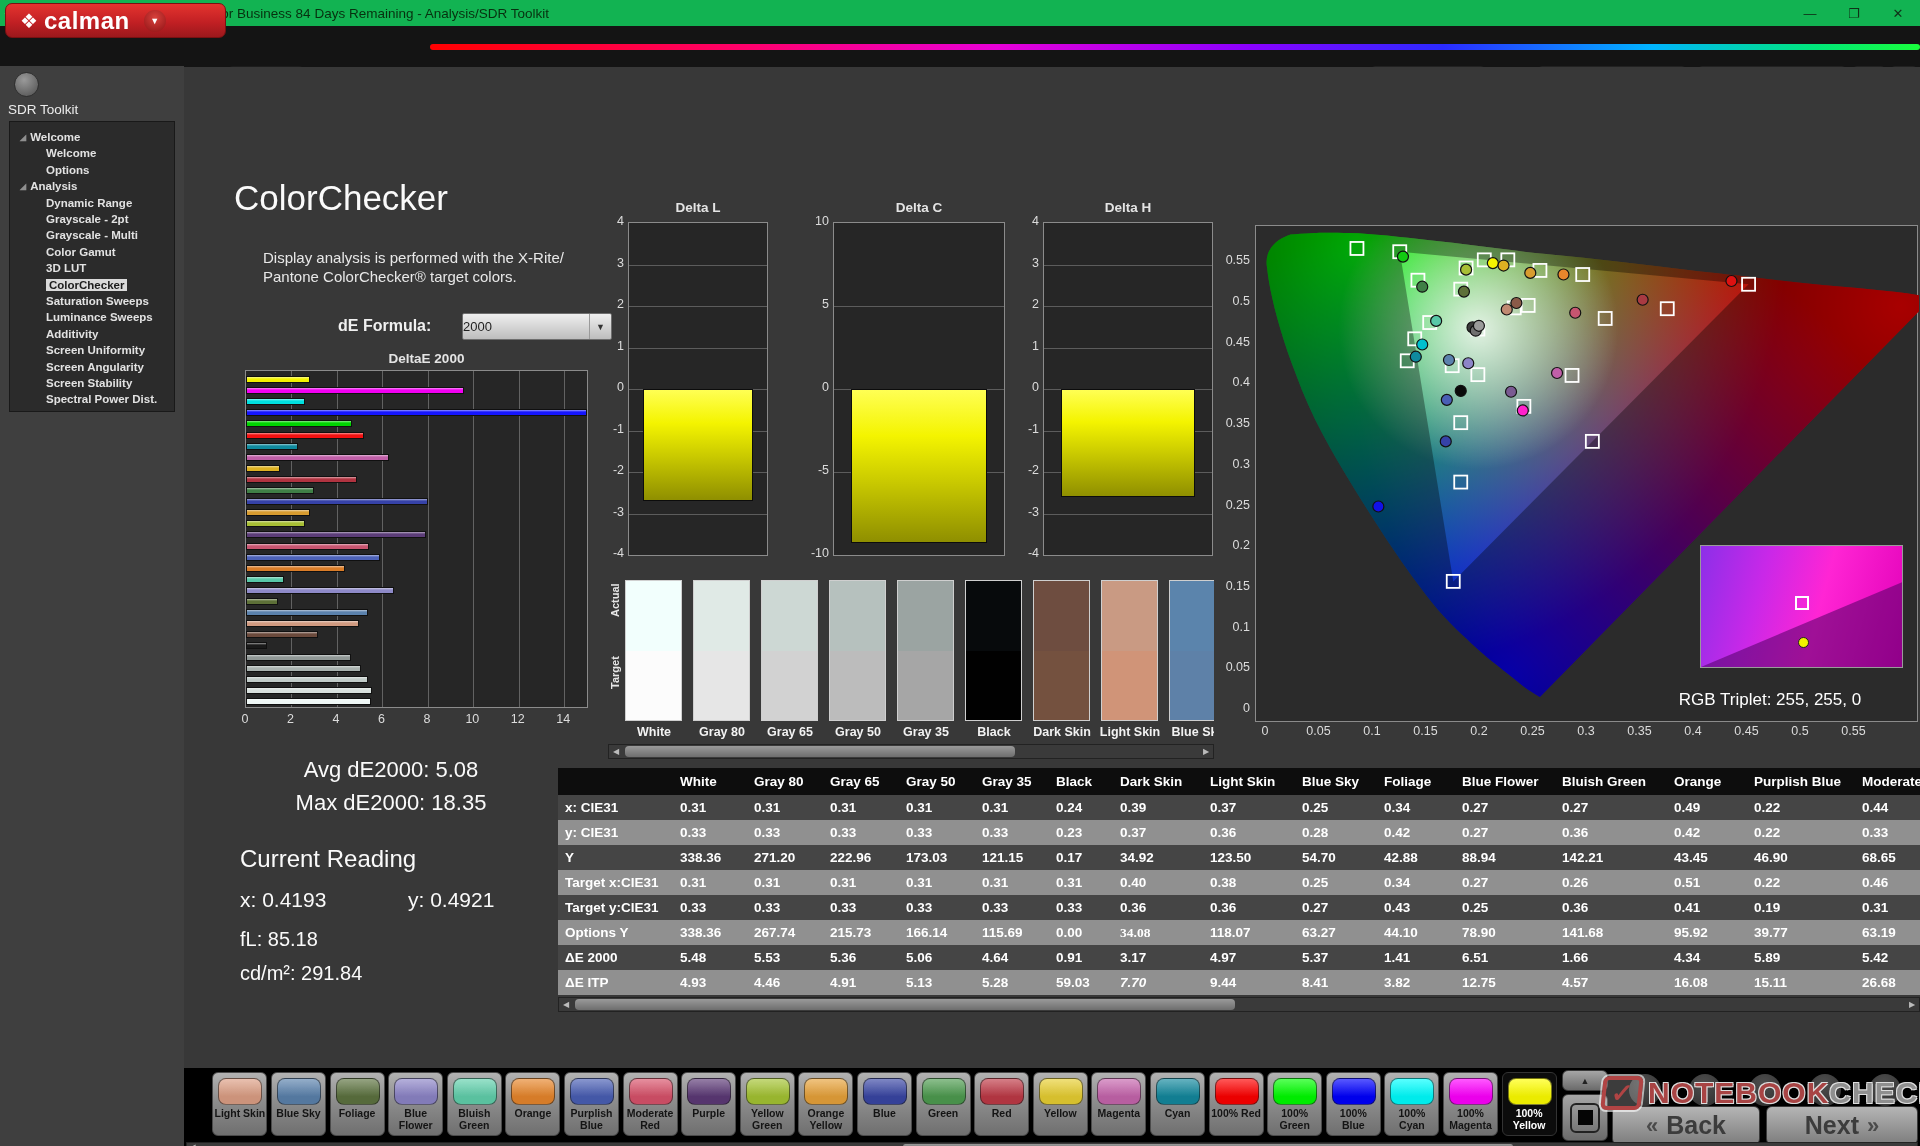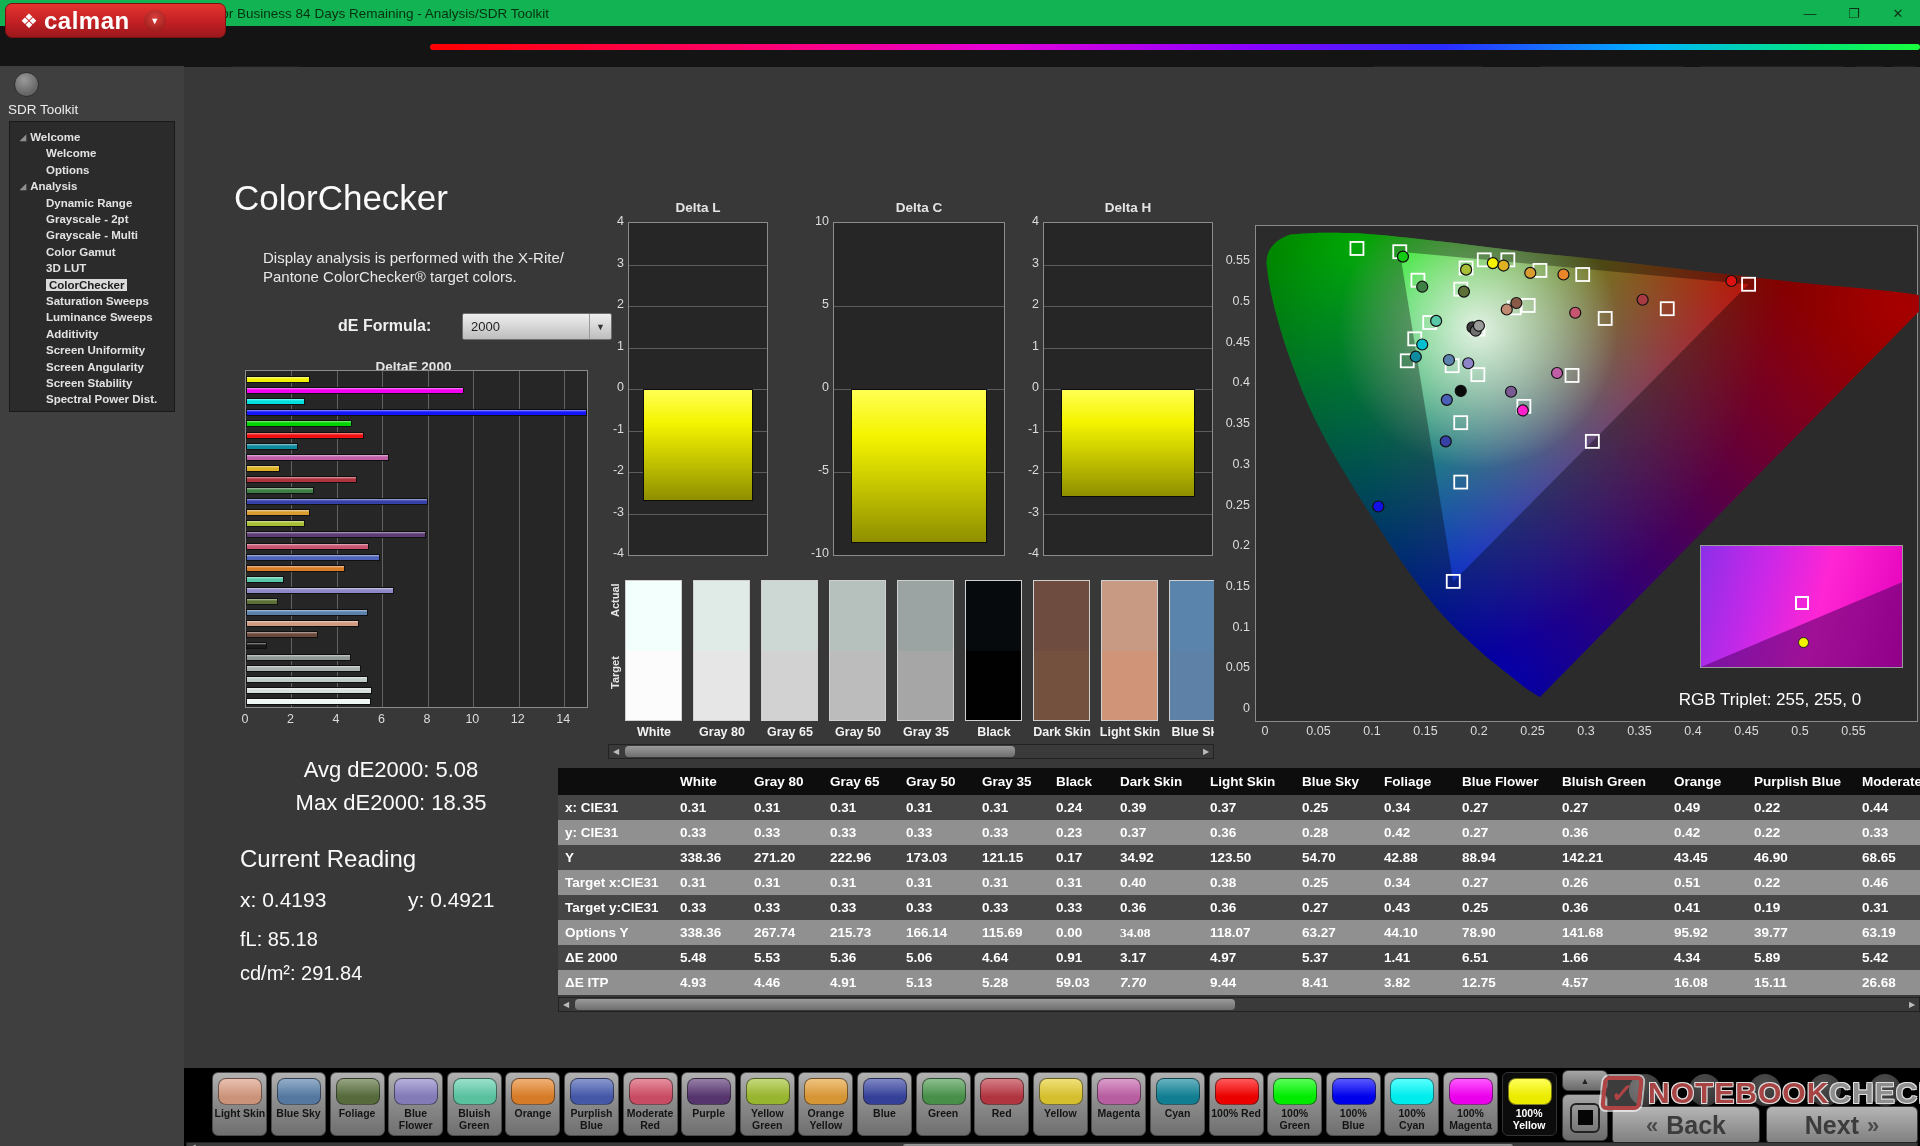--- a/index.html
+++ b/index.html
@@ -76,21 +76,21 @@
   .tree-item { padding-left:36px; }
   .tree-sel { background:#dadada; color:#1c1c1c; padding:0 3px; }
 
   
   #main { left:184px; top:67px; width:1736px; height:1001px; background:#383838; }
   #page-title { left:234px; top:178px; color:#fafafa; font-size:35px; }
   .desc { left:263px; color:#e8e8e8; font-size:15px; }
   #formula-label { left:338px; top:317px; color:#f0f0f0; font-size:16px; font-weight:bold; }
   #formula-select { left:462px; top:313px; width:150px; height:27px;
     background:linear-gradient(180deg,#efefef,#bdbdbd); border:1px solid #6e6e6e; border-radius:2px;
-    display:flex; align-items:center; color:#1f1f1f; font-size:13px; padding-left:8px; }
+    display:flex; align-items:center; color:#1f1f1f; font-size:13px; }
   #formula-select .arr { margin-left:auto; width:22px; height:100%; display:flex; align-items:center;
     justify-content:center; color:#333; font-size:9px; border-left:1px solid #9a9a9a; }
 
   
   .chart-title { position:absolute; text-align:center; color:#e4e4e4; font-size:13.5px; font-weight:bold; }
   .plot { position:absolute; background:#262626; border:1px solid #8b8b8b; }
   .vgrid { position:absolute; top:0; width:1px; height:100%; background:#626262; }
   .hgrid { position:absolute; left:0; width:100%; height:1px; background:#5c5c5c; }
   .hbar { position:absolute; height:7px; border:1px solid #101010; }
   .tick-label { position:absolute; color:#dcdcdc; font-size:12.5px; text-align:center; }
@@ -284,21 +284,21 @@
   <div id="main" class="abs"></div>
   <div id="page-title" class="abs">ColorChecker</div>
   <div class="desc abs" style="top:249px;">Display analysis is performed with the X-Rite/</div>
   <div class="desc abs" style="top:268px;">Pantone ColorChecker® target colors.</div>
   <div id="formula-label" class="abs">dE Formula:</div>
   <div id="formula-select" class="abs">
     <span>2000</span>
     <span class="arr">▼</span>
   </div>
 
-  <div class="chart-title abs" style="left:242px;top:351px;width:343px;margin-top:8px;">DeltaE 2000</div>
+  <div class="chart-title abs" style="left:255px;top:351px;width:343px;">DeltaE 2000</div>
   <div id="de-plot" class="plot" style="left:245px;top:370px;width:343px;height:338px;">
       <div class="vgrid" style="left: 45.4667px;"></div>
       <div class="vgrid" style="left: 90.9333px;"></div>
       <div class="vgrid" style="left: 136.4px;"></div>
       <div class="vgrid" style="left: 181.867px;"></div>
       <div class="vgrid" style="left: 227.333px;"></div>
       <div class="vgrid" style="left: 272.8px;"></div>
       <div class="vgrid" style="left: 318.267px;"></div>
       <div class="hbar" style="left: 0px; top: 5px; width: 63.6533px; background: linear-gradient(rgba(255, 255, 255, 0.55), rgba(255, 255, 255, 0) 40%), rgb(242, 242, 0);"></div>
       <div class="hbar" style="left: 0px; top: 16.1px; width: 218.24px; background: linear-gradient(rgba(255, 255, 255, 0.55), rgba(255, 255, 255, 0) 40%), rgb(242, 0, 242);"></div>

